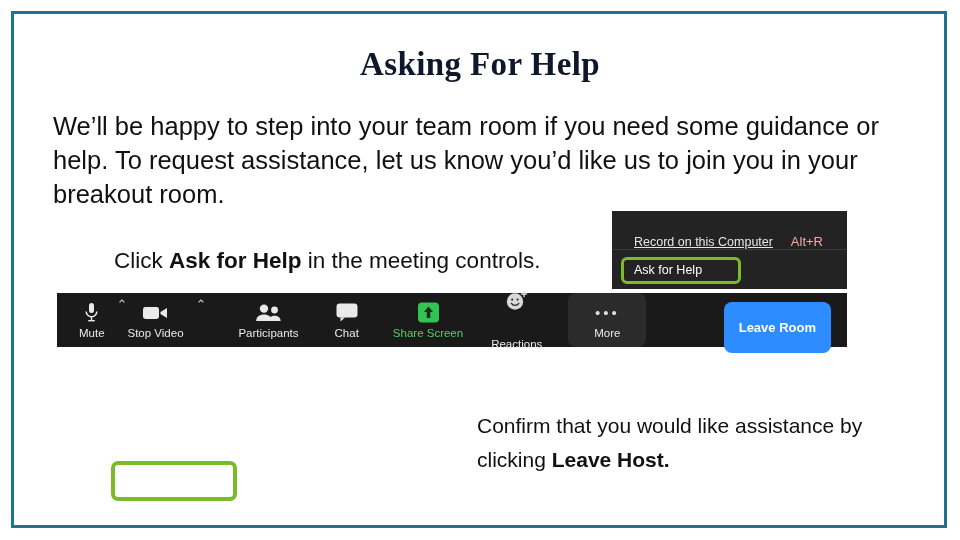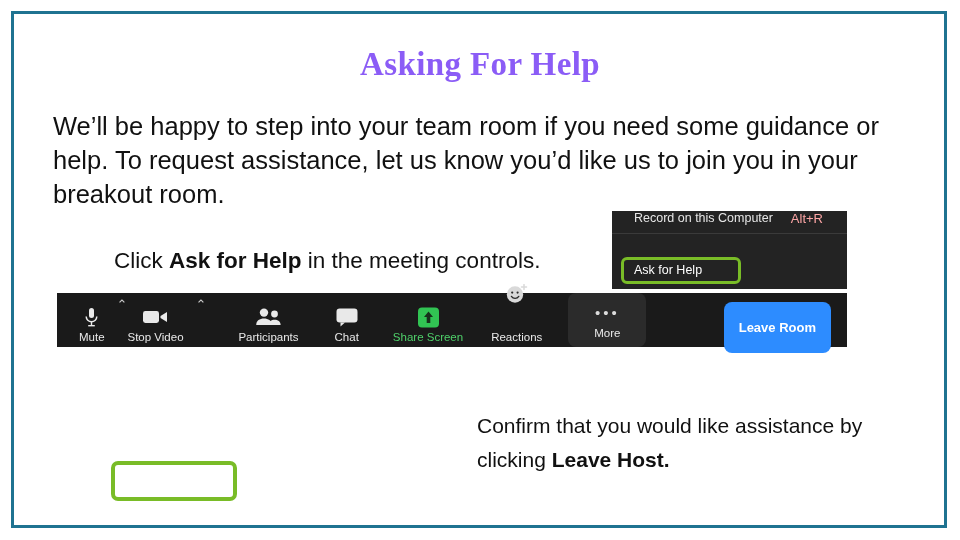--- a/index.html
+++ b/index.html
@@ -25,21 +25,21 @@
   }
   
   #title {
     position: absolute;
     left: 0; top: 46px;
     width: 960px;
     text-align: center;
     font-family: "Liberation Serif", serif;
     font-weight: bold;
     font-size: 33px;
-    color: #8b5cf6;
+    color: #0f172a;
     letter-spacing: 0.4px;
   }
   
   #intro {
     position: absolute;
     left: 53px; top: 109px;
     width: 860px;
     font-size: 25.5px;
     line-height: 34px;
     color: #111111;
@@ -56,25 +56,26 @@
 
   
   #more-menu {
     position: absolute;
     left: 612px; top: 211px;
     width: 235px; height: 78px;
     background: #232323;
   }
   .menu-row {
     position: relative;
-    height: 23px;
+    height: 39px;
     display: flex;
-    align-items: flex-start;
+    align-items: flex-end;
     color: #e6e6e6;
     font-size: 12.5px;
+    text-decoration: underline;
   }
   .menu-row.top { border-bottom: 1px solid #3a3a3a; }
   .menu-row .mlabel { padding-left: 22px; }
   .menu-row .mshort {
     position: absolute;
     right: 24px;
     color: #fca5a5;
     font-size: 13px;
   }
   #ask-help-highlight {
@@ -100,21 +101,21 @@
     background: #1a1a1a;
     display: flex;
     align-items: center;
   }
   .ctl {
     position: relative;
     height: 46px;
     display: flex;
     flex-direction: column;
     align-items: center;
-    justify-content: flex-end;
+    justify-content: center;
     color: #e9e9e9;
   }
   .ctl .ico {
     height: 22px;
     display: flex;
     align-items: center;
     justify-content: center;
   }
   .ctl .lab {
     font-size: 11.5px;

